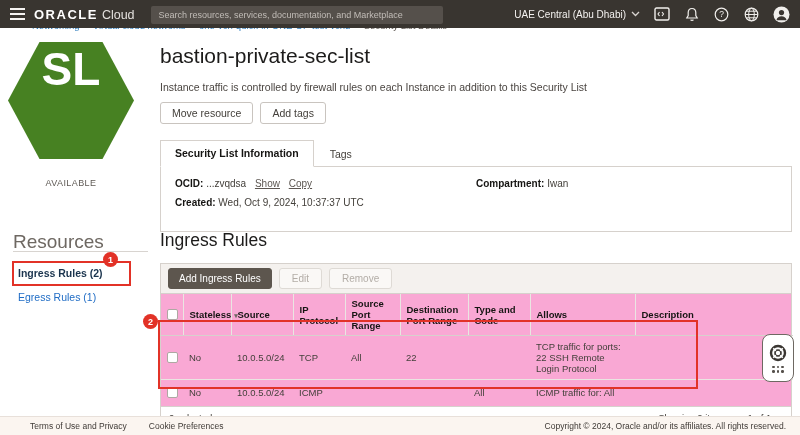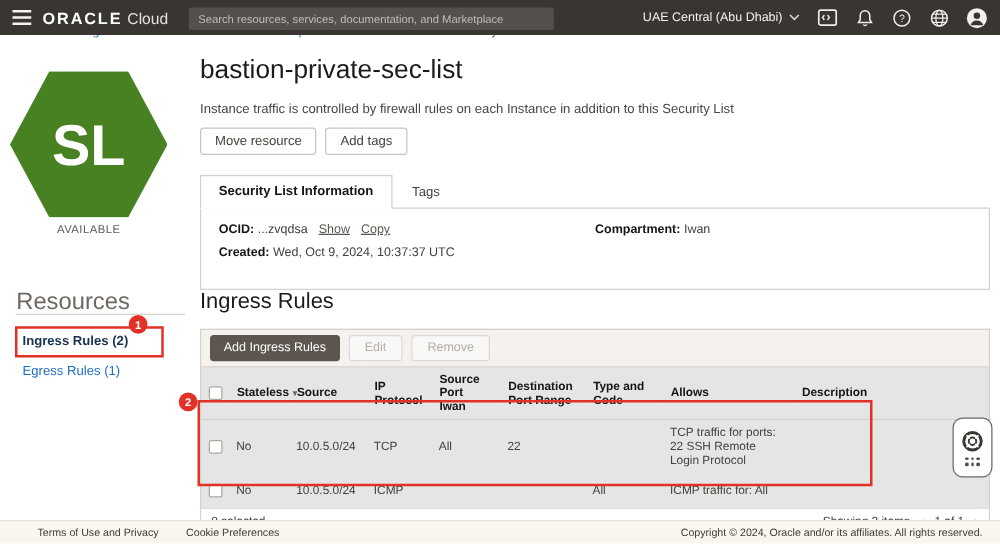--- a/index.html
+++ b/index.html
@@ -30,23 +30,23 @@
   .tb-icon { display:flex; align-items:center; justify-content:center; width:17px; height:17px; cursor:pointer; }
 
   
   .breadcrumb-strip { position:absolute; top:20px; left:32px; z-index:1; font-size:9.5px; white-space:nowrap; }
   .breadcrumb-strip a { color:#2e7dbe; text-decoration:none; }
   .breadcrumb-strip .sep { color:#8a847e; margin:0 4px; }
   .breadcrumb-strip .current { color:#5c5651; }
 
   
   .hexagon {
-    position:absolute; left:8px; top:57px; width:126px; height:117px; background:#478122;
+    position:absolute; left:8px; top:42px; width:126px; height:117px; background:#478122;
     clip-path:polygon(25% 0%, 75% 0%, 100% 50%, 75% 100%, 25% 100%, 0% 50%);
-    display:flex; align-items:center; justify-content:center;
+    display:flex; align-items:flex-start; justify-content:center;
   }
   .hexagon .initials { color:#fff; font-size:46px; font-weight:700; }
   .status-text { position:absolute; left:0; top:178px; width:142px; text-align:center; font-size:9px; color:#5f5a55; letter-spacing:0.4px; }
   .res-heading { position:absolute; left:13px; top:231px; font-size:19px; color:#6e6862; }
   .res-divider { position:absolute; left:13px; top:251px; width:135px; border-top:1px solid #d8d4d0; }
   .side-link-active { position:absolute; left:18px; top:267px; font-size:10.5px; font-weight:700; color:#1a344e; text-decoration:none; cursor:pointer; }
   .side-link { position:absolute; left:18px; top:291px; font-size:10.5px; color:#1f6cc5; text-decoration:none; cursor:pointer; }
 
   
   .page-title { position:absolute; left:160px; top:44px; font-size:21px; font-weight:400; color:#1c1b1a; }
@@ -67,21 +67,21 @@
   }
   .tab { font-size:10.5px; color:#44403b; padding:6px 16px; cursor:pointer; }
   .info-body { position:relative; border:1px solid #d6d1cc; background:#fff; height:66px; padding:11px 14px; font-size:10px; color:#44403b; }
   .info-row { margin-bottom:8px; }
   .info-label { font-weight:700; color:#161513; }
   .inline-link { color:#5c5651; text-decoration:underline; cursor:pointer; margin-left:6px; }
   .info-col2 { position:absolute; left:315px; top:11px; }
 
   
   .section-heading { position:absolute; left:160px; top:230px; font-size:17.5px; font-weight:400; color:#1c1b1a; }
-  .rules-card { position:absolute; left:160px; top:263px; width:632px; border:1px solid #d6d1cc; background:#e5e5e5; }
+  .rules-card { position:absolute; left:160px; top:263px; width:632px; border:1px solid #d6d1cc; background:#f9a8d4; }
   .rules-toolbar { background:#f4f1ee; border-bottom:1px solid #d6d1cc; padding:4px 7px; display:flex; gap:7px; }
   .btn-dark { background:#5d564e; border:1px solid #5d564e; color:#fff; font-size:10px; padding:4px 10px; border-radius:3px; cursor:pointer; font-family:"Liberation Sans",sans-serif; }
   .btn-disabled { background:#faf8f6; border:1px solid #dedad5; color:#b3ada7; font-size:10px; padding:4px 12px; border-radius:3px; font-family:"Liberation Sans",sans-serif; }
   table.rules { width:100%; border-collapse:collapse; table-layout:fixed; font-size:9.5px; color:#44403b; }
   table.rules th {
     font-weight:700; color:#161513; text-align:left; padding:4px 6px; height:30px;
     border-bottom:1px solid #d6d1cc; border-right:1px solid #eae6e2; vertical-align:middle;
   }
   table.rules th:last-child { border-right:none; }
   table.rules td { padding:4px 6px; vertical-align:middle; border-bottom:1px solid #eae6e2; }
@@ -252,21 +252,21 @@
           <col style="width:158px">
       </colgroup>
       <thead>
         <tr>
           <th>
               <div class="checkbox"></div>
             </th>
           <th><span>Stateless</span><span class="sort-arrow">▾</span></th>
           <th>Source</th>
           <th>IP Protocol</th>
-          <th>Source Port Iwan</th>
+          <th>Source Port Range</th>
           <th>Destination Port Range</th>
           <th>Type and Code</th>
           <th>Allows</th>
           <th>Description</th>
         </tr>
       </thead>
       <tbody>
         <tr class="row-tall">
           <td>
               <div class="checkbox"></div>

